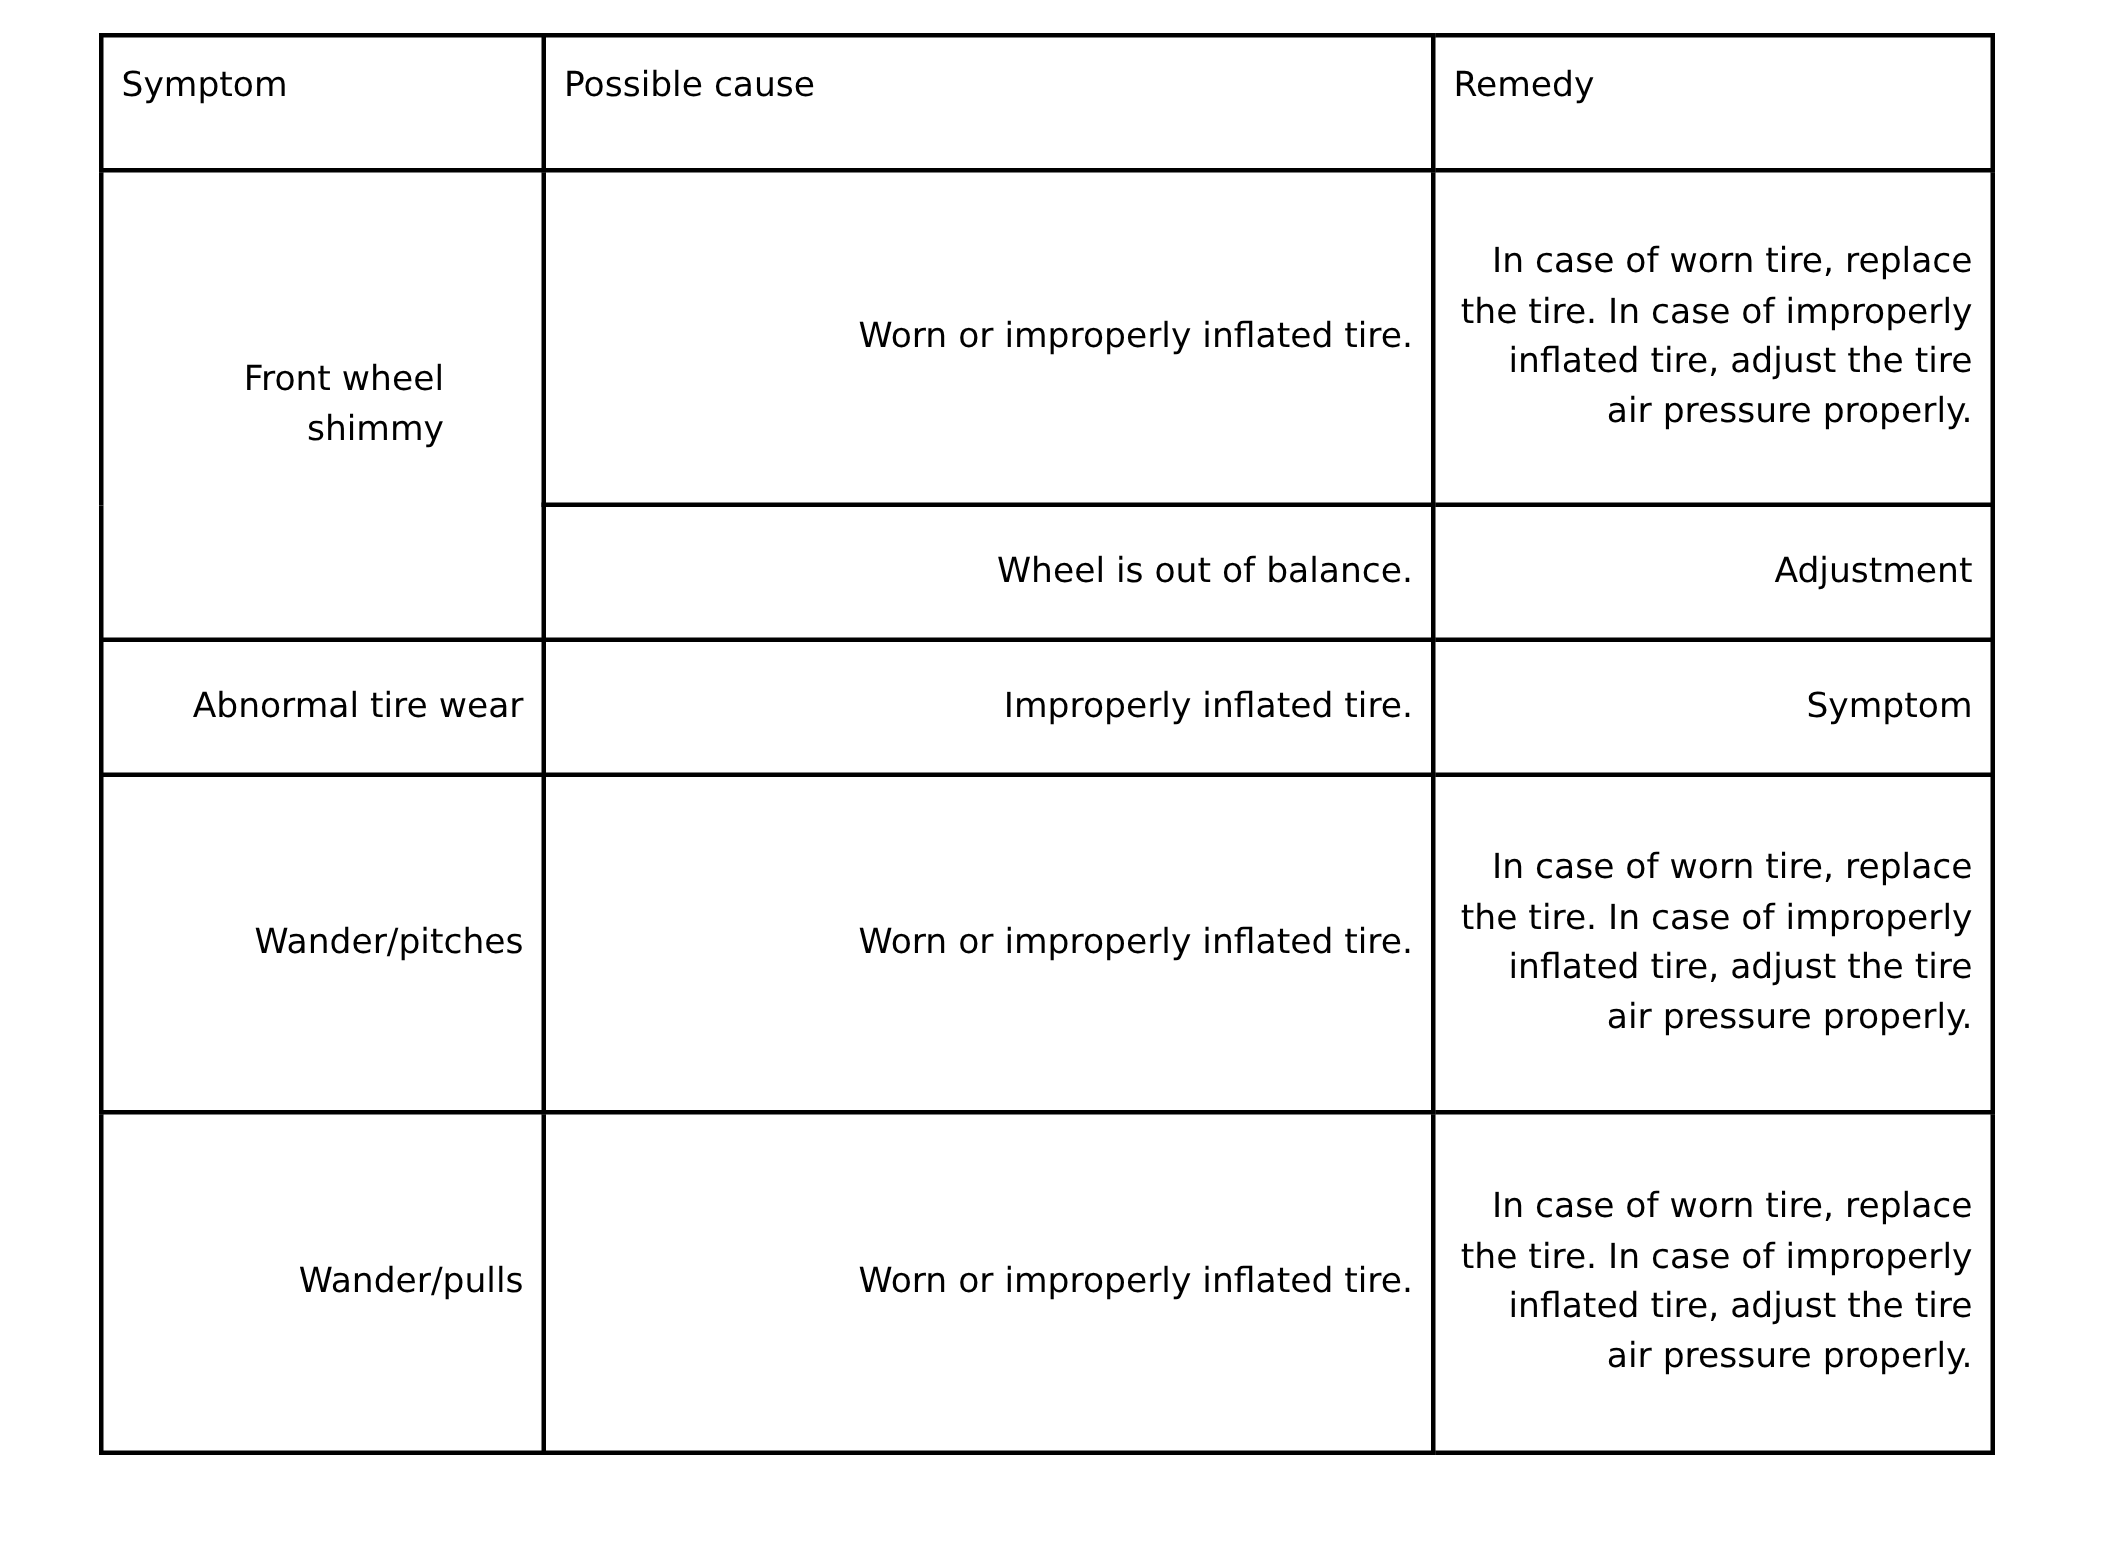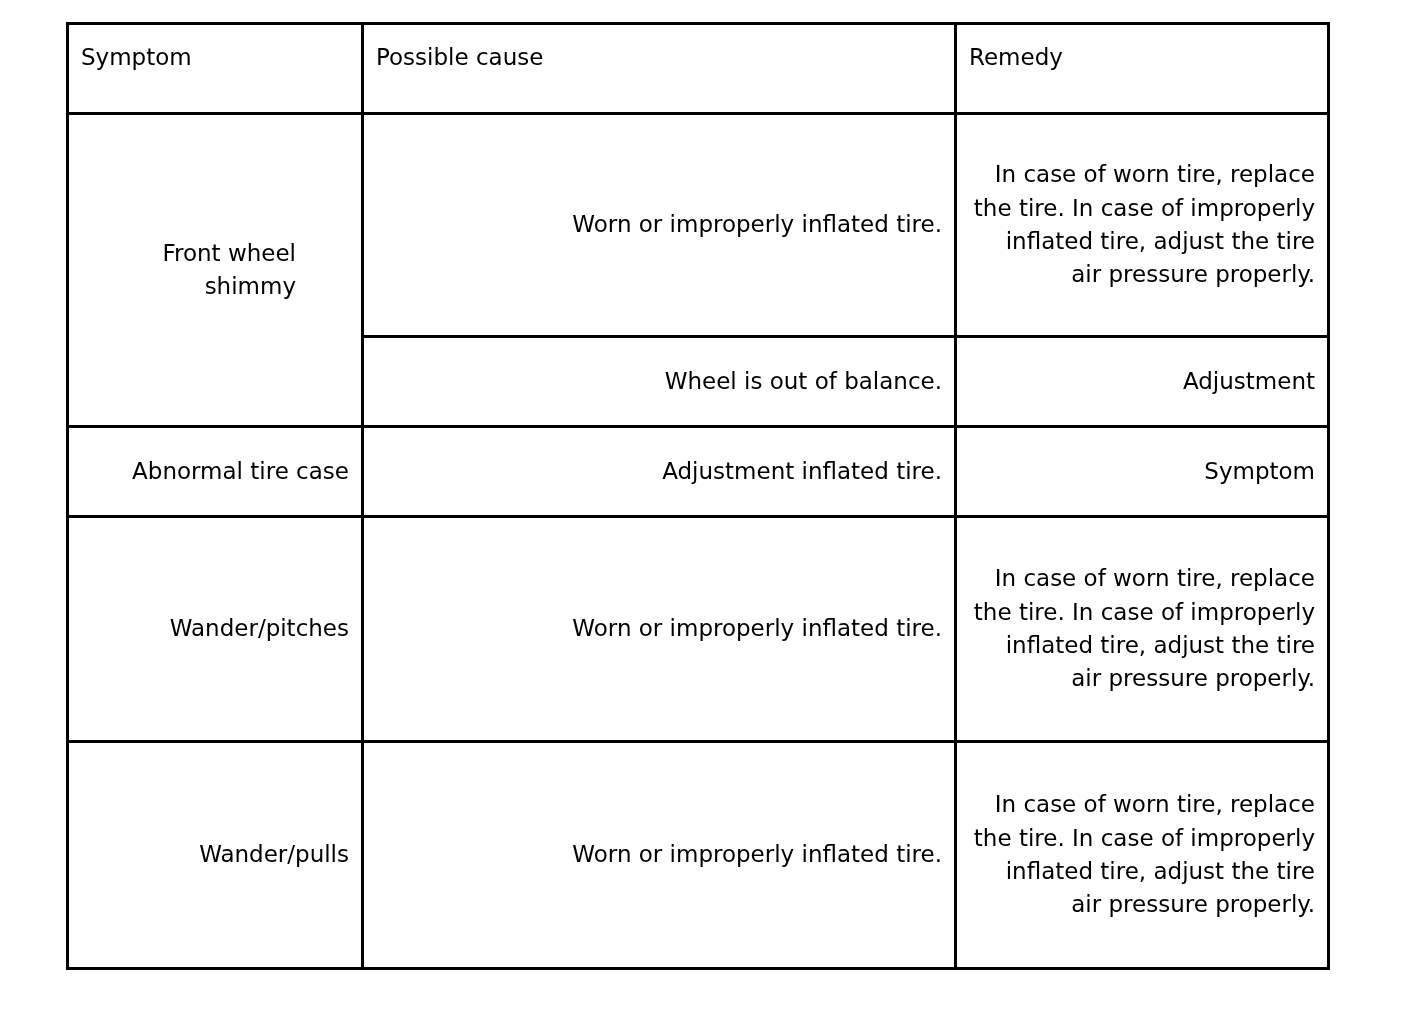--- a/index.html
+++ b/index.html
@@ -69,22 +69,22 @@
         <div class="sym-wrap">Front wheel shimmy</div>
       </td>
       <td class="h-tall1">Worn or improperly inflated tire.</td>
       <td class="h-tall1">In case of worn tire, replace the tire. In case of improperly inflated tire, adjust the tire air pressure properly.</td>
     </tr>
     <tr>
       <td class="h-short">Wheel is out of balance.</td>
       <td class="h-short">Adjustment</td>
     </tr>
     <tr>
-      <td class="h-short">Abnormal tire case</td>
-      <td class="h-short">Adjustment inflated tire.</td>
+      <td class="h-short">Abnormal tire wear</td>
+      <td class="h-short">Improperly inflated tire.</td>
       <td class="h-short">Symptom</td>
     </tr>
     <tr>
       <td class="h-tall2">Wander/pitches</td>
       <td class="h-tall2">Worn or improperly inflated tire.</td>
       <td class="h-tall2">In case of worn tire, replace the tire. In case of improperly inflated tire, adjust the tire air pressure properly.</td>
     </tr>
     <tr>
       <td class="h-tall3">Wander/pulls</td>
       <td class="h-tall3">Worn or improperly inflated tire.</td>

